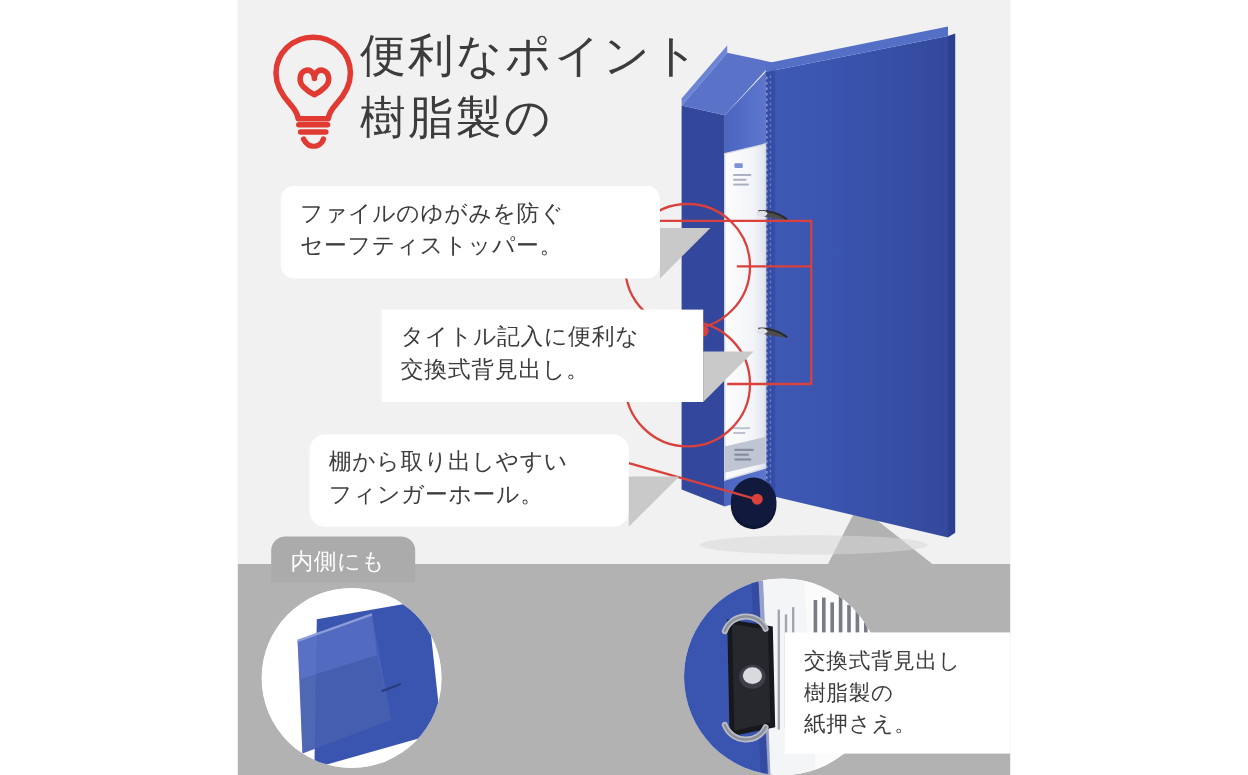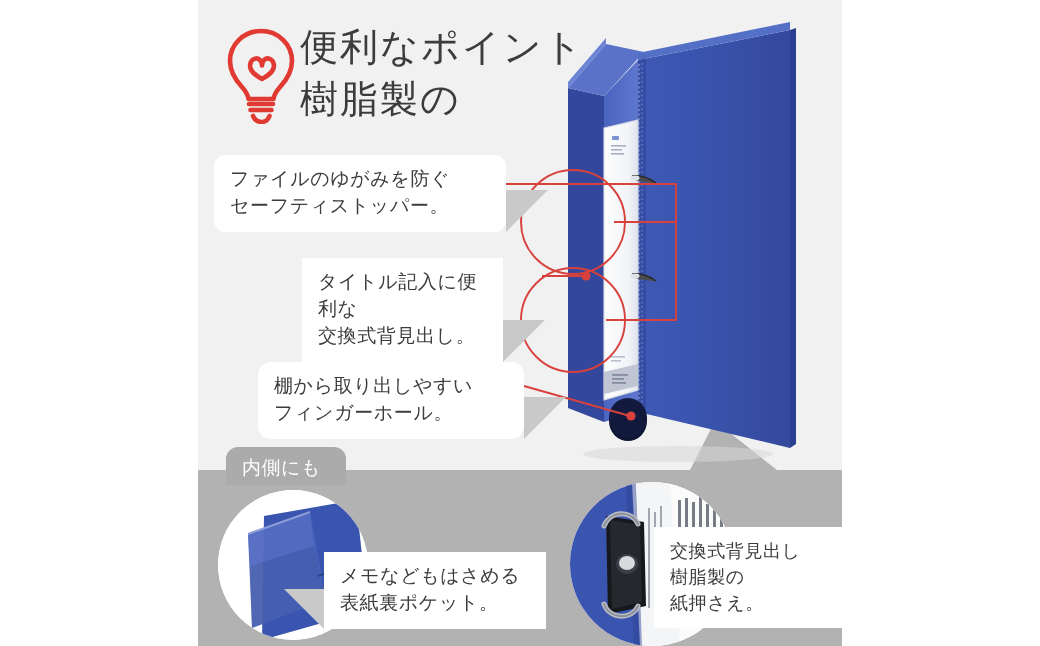--- a/index.html
+++ b/index.html
@@ -130,22 +130,22 @@
   }
   .callout.fold-left::after {
     right: auto;
     left: -40px;
     bottom: 0;
     border-top: 40px solid #c9c9c9;
     border-right: 0;
     border-left: 40px solid transparent;
   }
 
-  .c-stopper { left: 16px;  top: 155px;  width: 292px; border-radius: 11px; }
-  .c-spine   { left: 104px; top: 258px;  width: 201px; }
+  .c-stopper { left: 36px;  top: 155px;  width: 316px; border-radius: 11px; }
+  .c-spine   { left: 120px; top: 258px;  width: 268px; }
   .c-finger  { left: 60px;  top: 362px;  width: 266px; border-radius: 13px; }
 
   .c-pocket  { left: 126px; top: 552px;  width: 222px; z-index: 9; }
   .c-clamp   { left: 456px; top: 527px;  width: 190px; z-index: 9;
                font-size: 18px; line-height: 1.45; }
 
   
   .annot {
     position: absolute;
     left: 0; top: 0;
@@ -349,21 +349,19 @@
           <path d="M34 44 C40 28 62 28 68 42"></path>
           <path d="M34 122 C40 138 62 138 68 124"></path>
         </g>
         <g fill="none" stroke="#8c9099" stroke-width="2" stroke-linecap="round">
           <path d="M34 44 C40 28 62 28 68 42"></path>
           <path d="M34 122 C40 138 62 138 68 124"></path>
         </g>
       </svg>
     </div>
 
-    <div class="callout c-pocket fold-left">メモなどもはさめる
-表紙裏ポケット。</div>
 
     <div class="callout c-clamp">交換式背見出し
 樹脂製の
 紙押さえ。</div>
 
   </div>
 </div>
 
 </body></html>

